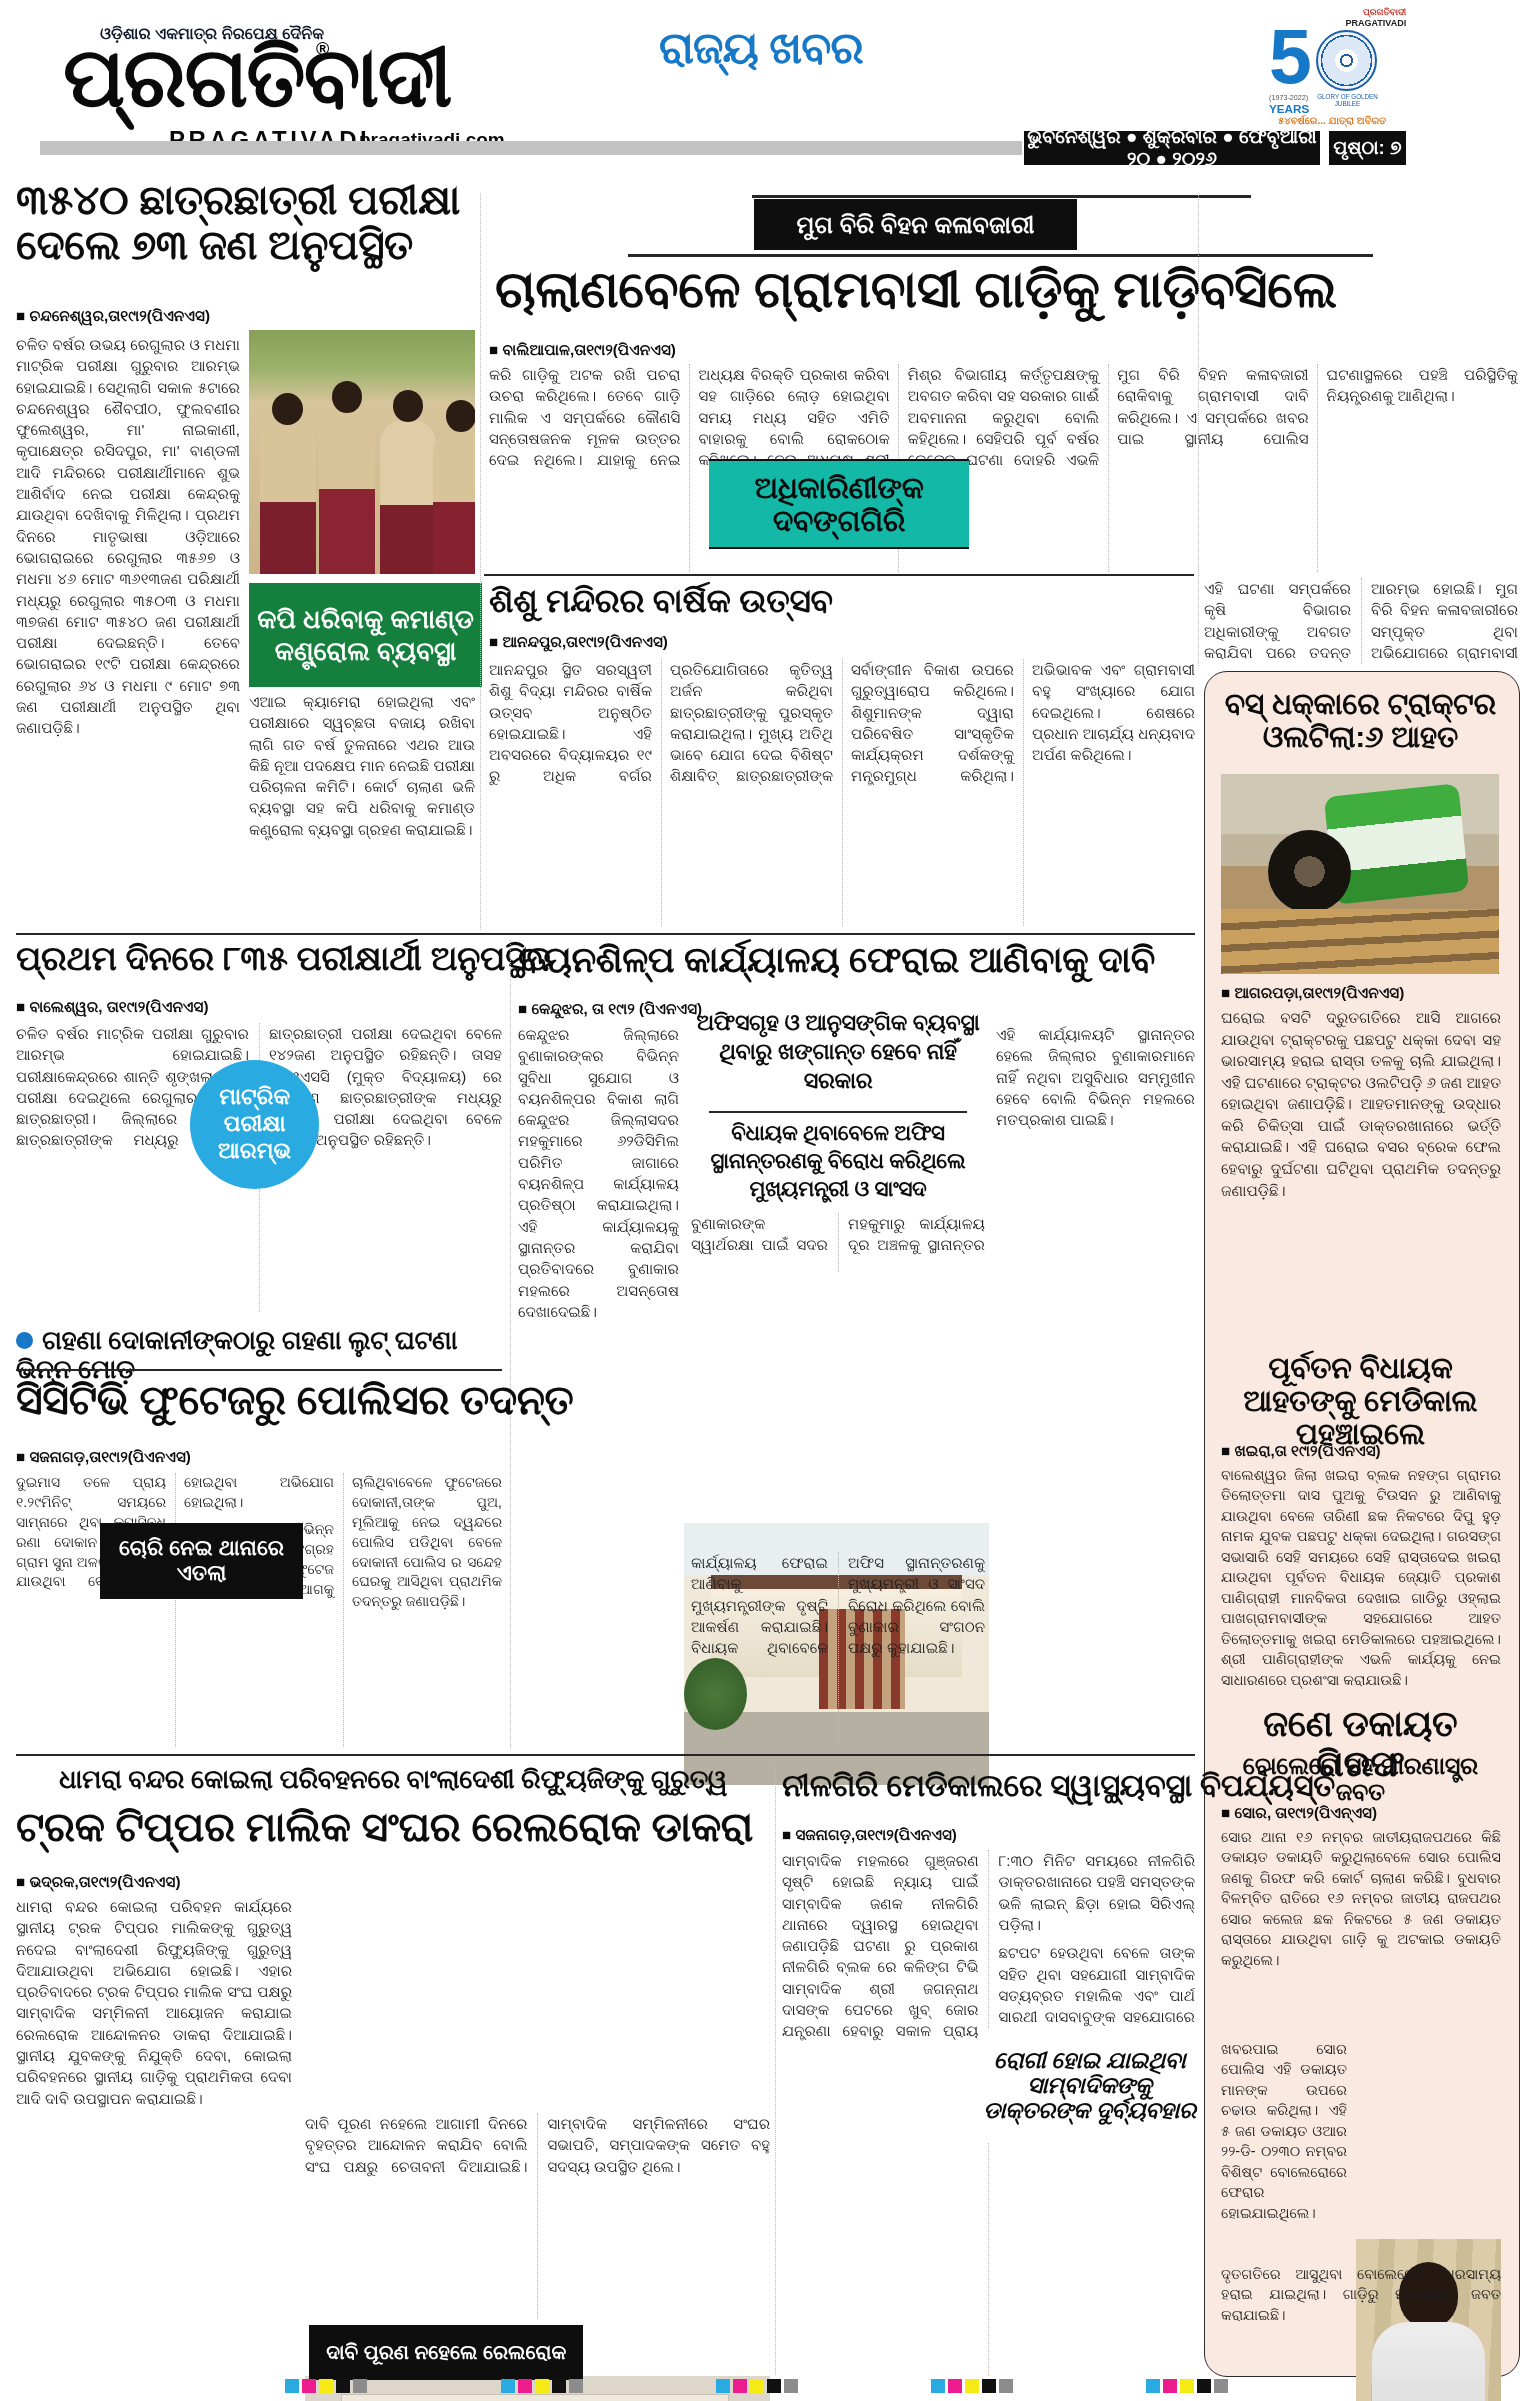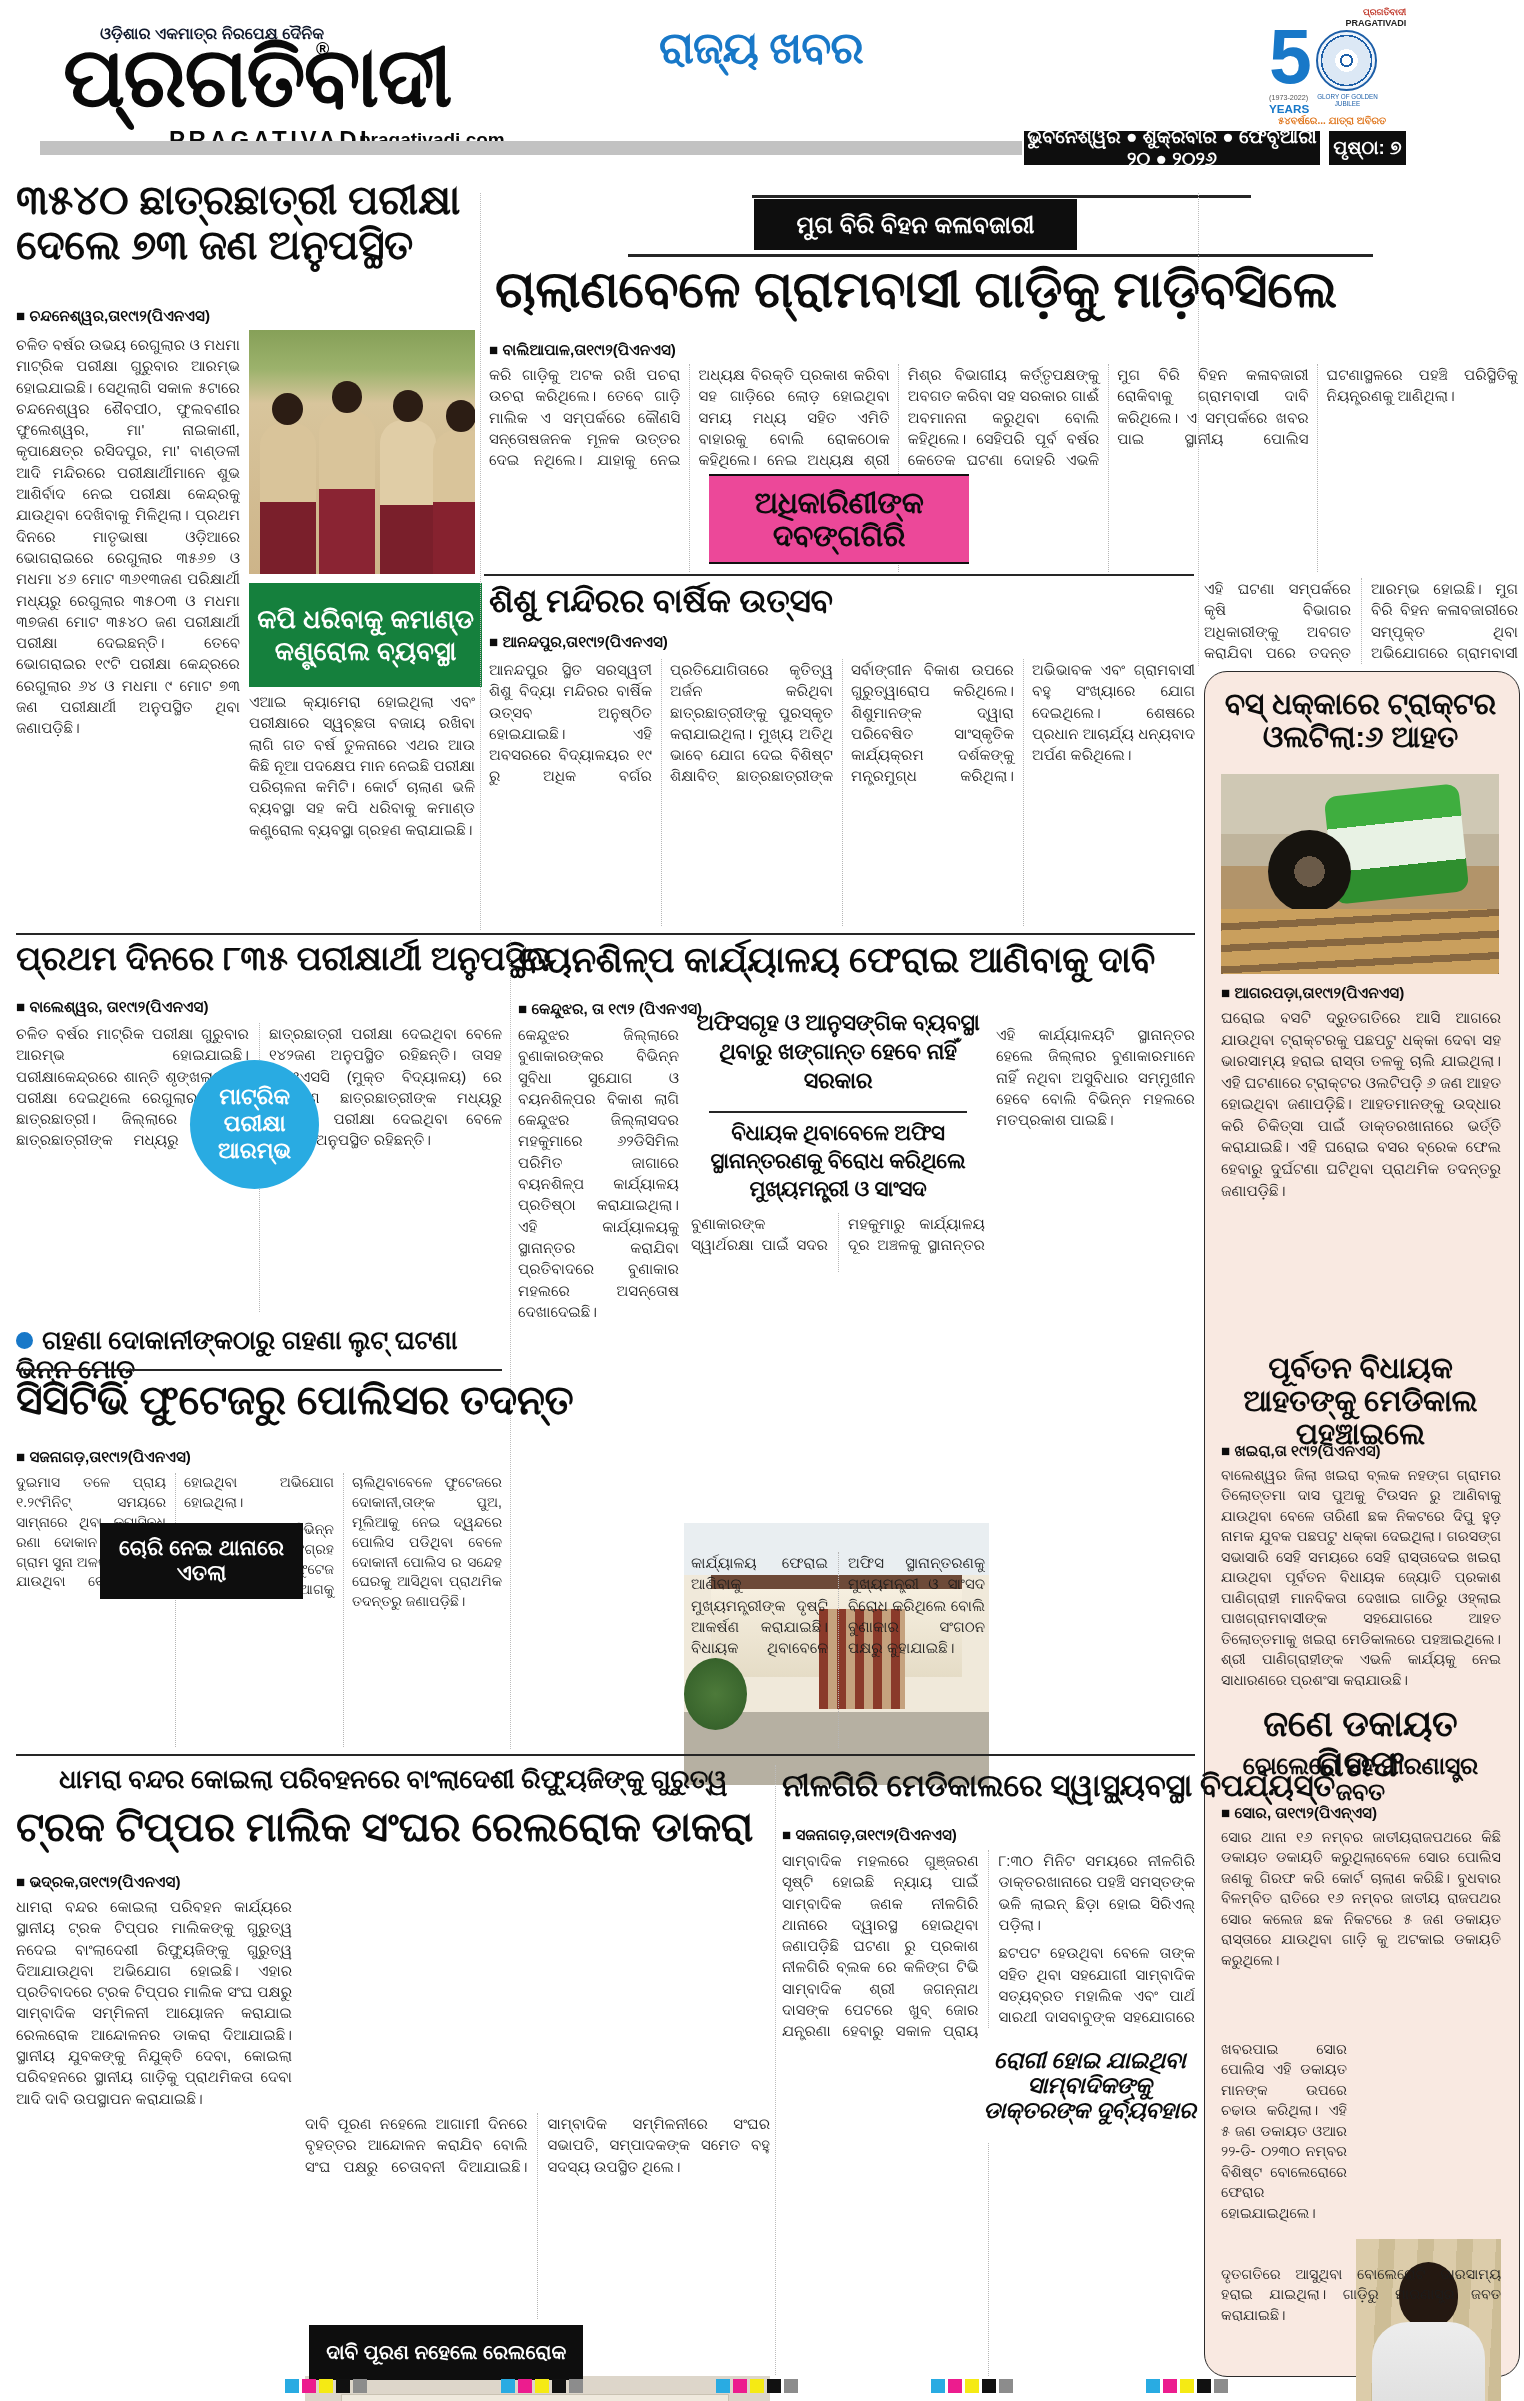--- a/index.html
+++ b/index.html
@@ -80,21 +80,21 @@
   <div class="abs dotv" style="left:480px;top:193px;height:737px;"></div>
 
   <div class="abs rule" style="left:752px;top:195px;width:499px;height:2.7px;"></div>
   <div class="abs blackbar" style="left:754px;top:199px;width:323px;height:51px;font-size:24px;">ମୁଗ ବିରି ବିହନ କଳାବଜାରୀ</div>
   <div class="abs rule" style="left:628px;top:254px;width:745px;height:2.7px;"></div>
 
   <div class="abs hl" style="left:495px;top:262px;width:1027px;font-size:51px;white-space:nowrap;">ଚାଲାଣବେଳେ ଗ୍ରାମବାସୀ ଗାଡ଼ିକୁ ମାଡ଼ିବସିଲେ</div>
   <div class="abs byline" style="left:489px;top:341px;">■ ବାଲିଆପାଳ,ତା୧୯ା୨(ପିଏନଏସ)</div>
   <div class="abs bodytxt cols5" style="left:489px;top:364px;width:1029px;height:208px;">କରି ଗାଡ଼ିକୁ ଅଟକ ରଖି ପଚରା ଉଚରା କରିଥିଲେ। ତେବେ ଗାଡ଼ି ମାଲିକ ଏ ସମ୍ପର୍କରେ କୌଣସି ସନ୍ତୋଷଜନକ ମୂଳକ ଉତ୍ତର ଦେଇ ନଥିଲେ। ଯାହାକୁ ନେଇ ଅଧ୍ୟକ୍ଷ ବିରକ୍ତି ପ୍ରକାଶ କରିବା ସହ ଗାଡ଼ିରେ ଲୋଡ଼ ହୋଇଥିବା ସମୟ ମଧ୍ୟ ସହିତ ଏମିତି ବାହାରକୁ ବୋଲି ରୋକଠୋକ କହିଥିଲେ। ନେଇ ଅଧ୍ୟକ୍ଷ ଶ୍ରୀ ମିଶ୍ର ବିଭାଗୀୟ କର୍ତ୍ତୃପକ୍ଷଙ୍କୁ ଅବଗତ କରିବା ସହ ସରକାର ଗାଈଁ ଅବମାନନା କରୁଥିବା ବୋଲି କହିଥିଲେ। ସେହିପରି ପୂର୍ବ ବର୍ଷର କେତେକ ଘଟଣା ଦୋହରି ଏଭଳି ମୁଗ ବିରି ବିହନ କଳାବଜାରୀ ରୋକିବାକୁ ଗ୍ରାମବାସୀ ଦାବି କରିଥିଲେ। ଏ ସମ୍ପର୍କରେ ଖବର ପାଇ ସ୍ଥାନୀୟ ପୋଲିସ ଘଟଣାସ୍ଥଳରେ ପହଞ୍ଚି ପରିସ୍ଥିତିକୁ ନିୟନ୍ତ୍ରଣକୁ ଆଣିଥିଲା।</div>
 
-  <div class="abs center" style="left:709px;top:459px;width:260px;height:86px;background:#ec4899;border-top:2.7px solid #111;border-bottom:2.7px solid #111;display:flex;align-items:center;justify-content:center;margin-top:15px;">
+  <div class="abs center" style="left:709px;top:459px;width:260px;height:86px;background:#14b8a6;border-top:2.7px solid #111;border-bottom:2.7px solid #111;display:flex;align-items:center;justify-content:center;">
     <span class="hl" style="font-size:30px;">ଅଧିକାରିଣୀଙ୍କ ଦବଙ୍ଗଗିରି</span>
   </div>
 
   <div class="abs bodytxt cols2" style="left:1204px;top:578px;width:314px;height:86px;">ଏହି ଘଟଣା ସମ୍ପର୍କରେ କୃଷି ବିଭାଗର ଅଧିକାରୀଙ୍କୁ ଅବଗତ କରାଯିବା ପରେ ତଦନ୍ତ ଆରମ୍ଭ ହୋଇଛି। ମୁଗ ବିରି ବିହନ କଳାବଜାରୀରେ ସମ୍ପୃକ୍ତ ଥିବା ଅଭିଯୋଗରେ ଗ୍ରାମବାସୀ ଗାଡ଼ିକୁ ଅଟକାଇ ରଖିଥିଲେ।</div>
   <div class="abs dotv" style="left:1198px;top:193px;height:473px;"></div>
 
   <div class="abs rule" style="left:484px;top:574px;width:710px;height:1.8px;"></div>
   <div class="abs hl" style="left:489px;top:583px;width:628px;font-size:33px;">ଶିଶୁ ମନ୍ଦିରର ବାର୍ଷିକ ଉତ୍ସବ</div>
   <div class="abs byline" style="left:489px;top:633px;">■ ଆନନ୍ଦପୁର,ତା୧୯ା୨(ପିଏନଏସ)</div>
   <div class="abs bodytxt cols4" style="left:489px;top:659px;width:706px;height:267px;">ଆନନ୍ଦପୁର ସ୍ଥିତ ସରସ୍ୱତୀ ଶିଶୁ ବିଦ୍ୟା ମନ୍ଦିରର ବାର୍ଷିକ ଉତ୍ସବ ଅନୁଷ୍ଠିତ ହୋଇଯାଇଛି। ଏହି ଅବସରରେ ବିଦ୍ୟାଳୟର ୧୯ ରୁ ଅଧିକ ବର୍ଗର ପ୍ରତିଯୋଗିତାରେ କୃତିତ୍ୱ ଅର୍ଜନ କରିଥିବା ଛାତ୍ରଛାତ୍ରୀଙ୍କୁ ପୁରସ୍କୃତ କରାଯାଇଥିଲା। ମୁଖ୍ୟ ଅତିଥି ଭାବେ ଯୋଗ ଦେଇ ବିଶିଷ୍ଟ ଶିକ୍ଷାବିତ୍ ଛାତ୍ରଛାତ୍ରୀଙ୍କ ସର୍ବାଙ୍ଗୀନ ବିକାଶ ଉପରେ ଗୁରୁତ୍ୱାରୋପ କରିଥିଲେ। ଶିଶୁମାନଙ୍କ ଦ୍ୱାରା ପରିବେଷିତ ସାଂସ୍କୃତିକ କାର୍ଯ୍ୟକ୍ରମ ଦର୍ଶକଙ୍କୁ ମନ୍ତ୍ରମୁଗ୍ଧ କରିଥିଲା। ଅଭିଭାବକ ଏବଂ ଗ୍ରାମବାସୀ ବହୁ ସଂଖ୍ୟାରେ ଯୋଗ ଦେଇଥିଲେ। ଶେଷରେ ପ୍ରଧାନ ଆଚାର୍ଯ୍ୟ ଧନ୍ୟବାଦ ଅର୍ପଣ କରିଥିଲେ।</div>

